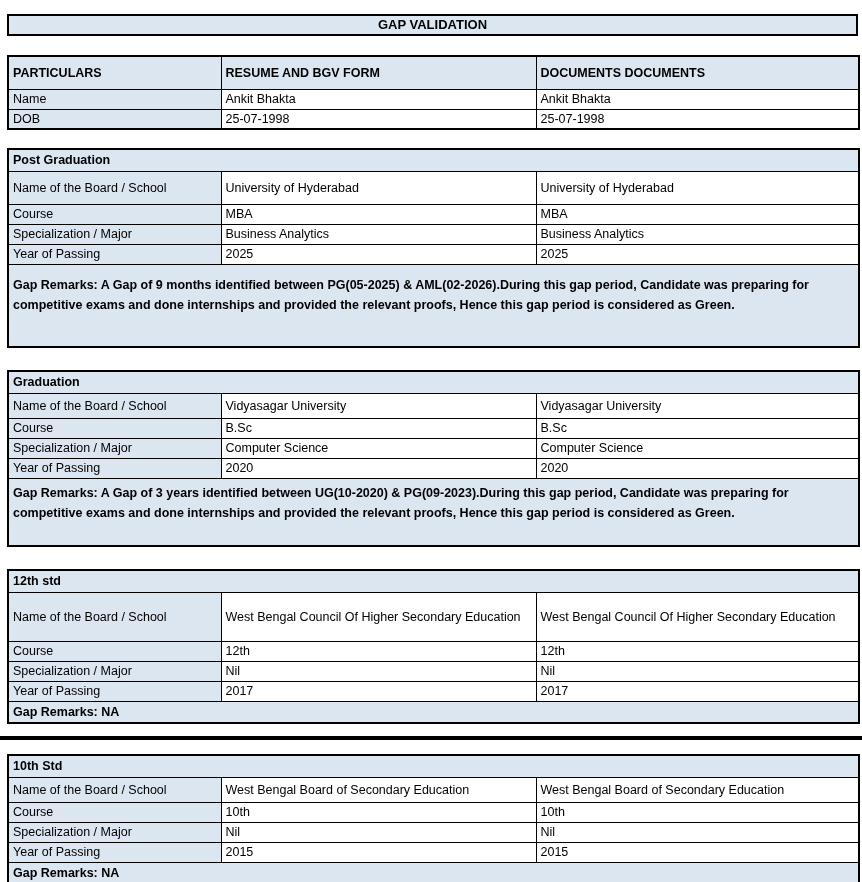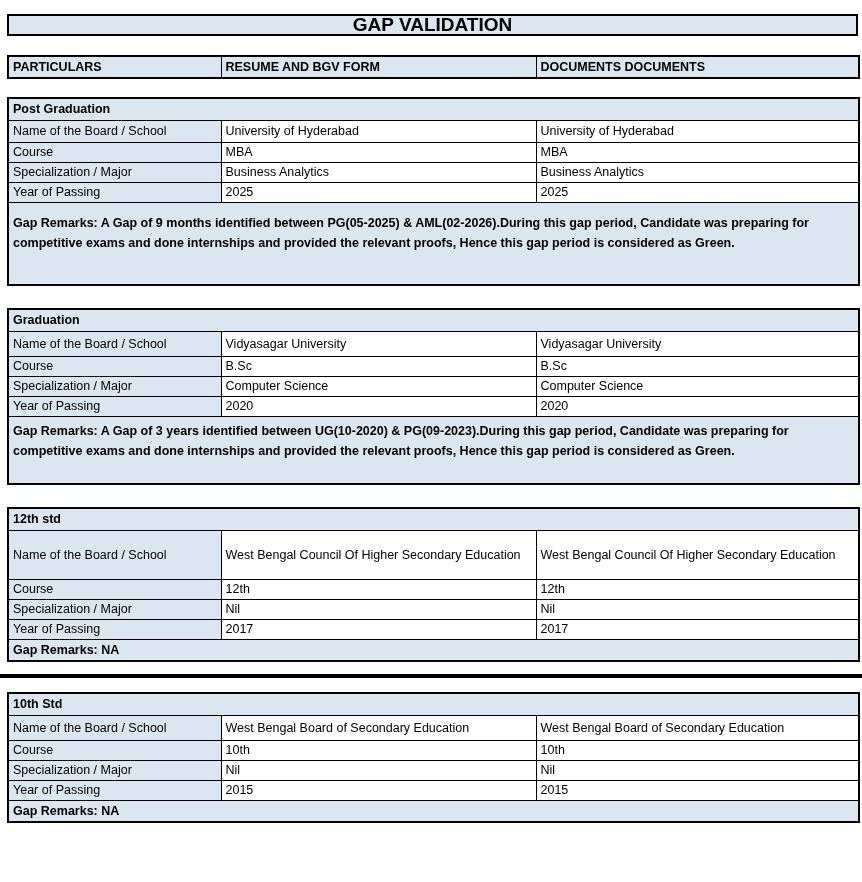--- a/index.html
+++ b/index.html
@@ -13,21 +13,21 @@
     font-size: 12.5px;
   }
   .page { padding: 14px 4px 0 7px; }
 
   .title-band {
     width: 851px;
     height: 22px;
     border: 2px solid #000;
     background: #dce6f1;
     font-weight: bold;
-    font-size: 19px;
+    font-size: 13px;
     text-align: center;
     line-height: 18px;
   }
 
   table.grid {
     border-collapse: collapse;
     table-layout: fixed;
     width: 851px;
     border: 2px solid #000;
   }
@@ -41,21 +41,21 @@
     vertical-align: middle;
     overflow: hidden;
     text-align: left;
     font-weight: normal;
   }
   th { font-weight: bold; }
   .fill { background: #dce6f1; }
   .bold { font-weight: bold; }
 
   tr.h20 { height: 20px; }
-  tr.h21 { height: 22px; }
+  tr.h21 { height: 33px; }
   tr.h22 { height: 22px; }
   tr.h25 { height: 25px; }
   tr.h49 { height: 49px; }
   tr.hr97 { height: 83px; }
   tr.hr76 { height: 68px; }
 
   .t-particulars { margin-top: 19px; }
   .sec-pg   { margin-top: 18px; border-radius: 32px; }
   .sec-grad { margin-top: 22px; }
   .sec-12   { margin-top: 22px; }
@@ -91,20 +91,30 @@
         <col class="c3">
       </colgroup>
     <thead>
       <tr class="h21">
         <th class="fill">PARTICULARS</th>
         <th class="fill">RESUME AND BGV FORM</th>
         <th class="fill">DOCUMENTS DOCUMENTS</th>
       </tr>
     </thead>
     <tbody>
+      <tr class="h20">
+        <td class="fill">Name</td>
+        <td>Ankit Bhakta</td>
+        <td>Ankit Bhakta</td>
+      </tr>
+      <tr class="h20">
+        <td class="fill">DOB</td>
+        <td>25-07-1998</td>
+        <td>25-07-1998</td>
+      </tr>
     </tbody>
   </table>
 
   <table class="grid sec-pg">
     <colgroup>
         <col class="c1">
         <col class="c2">
         <col class="c3">
       </colgroup>
     <tbody>

